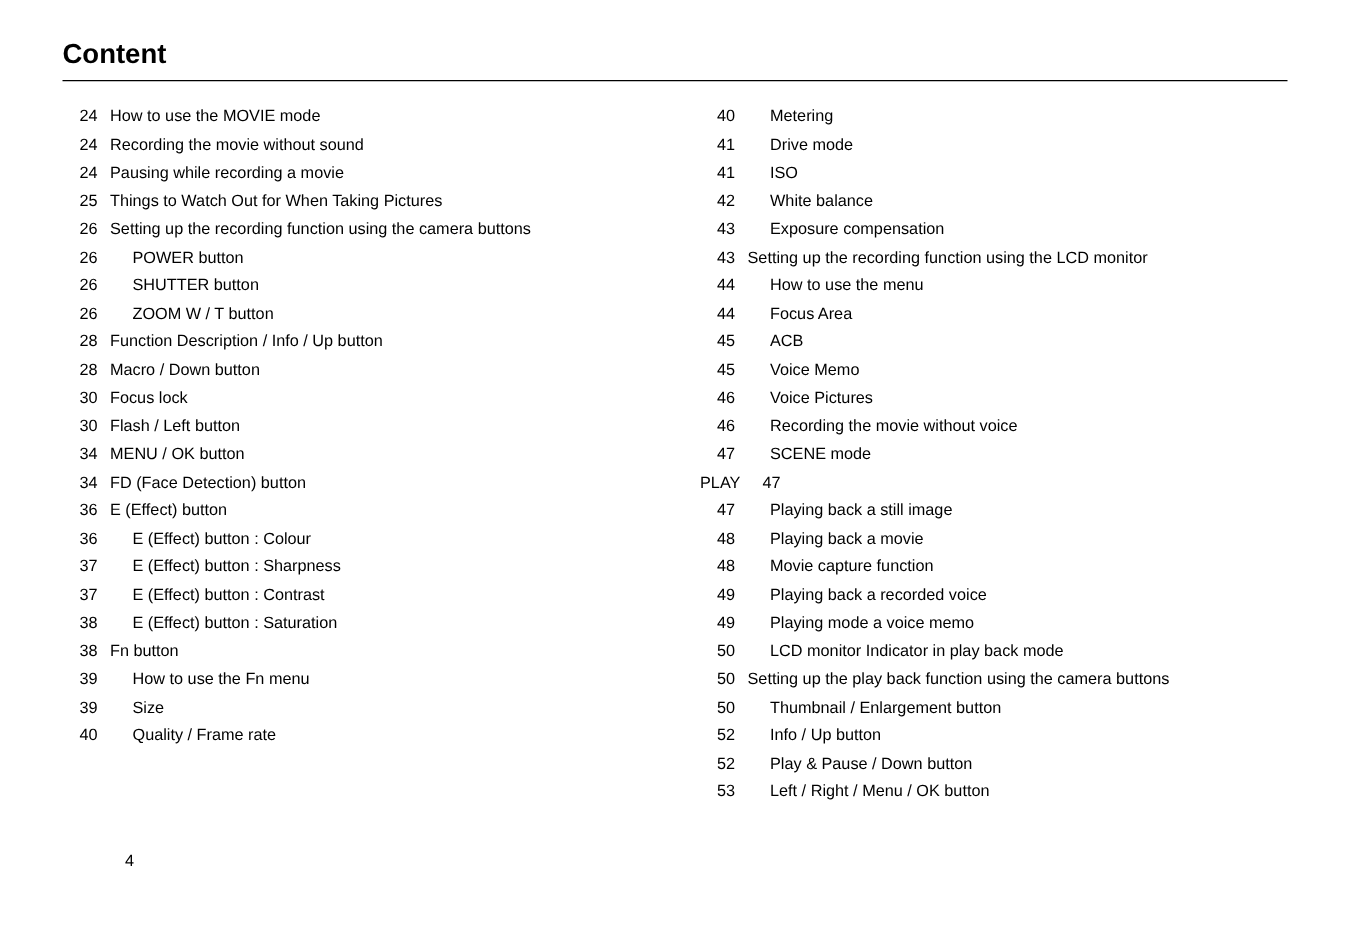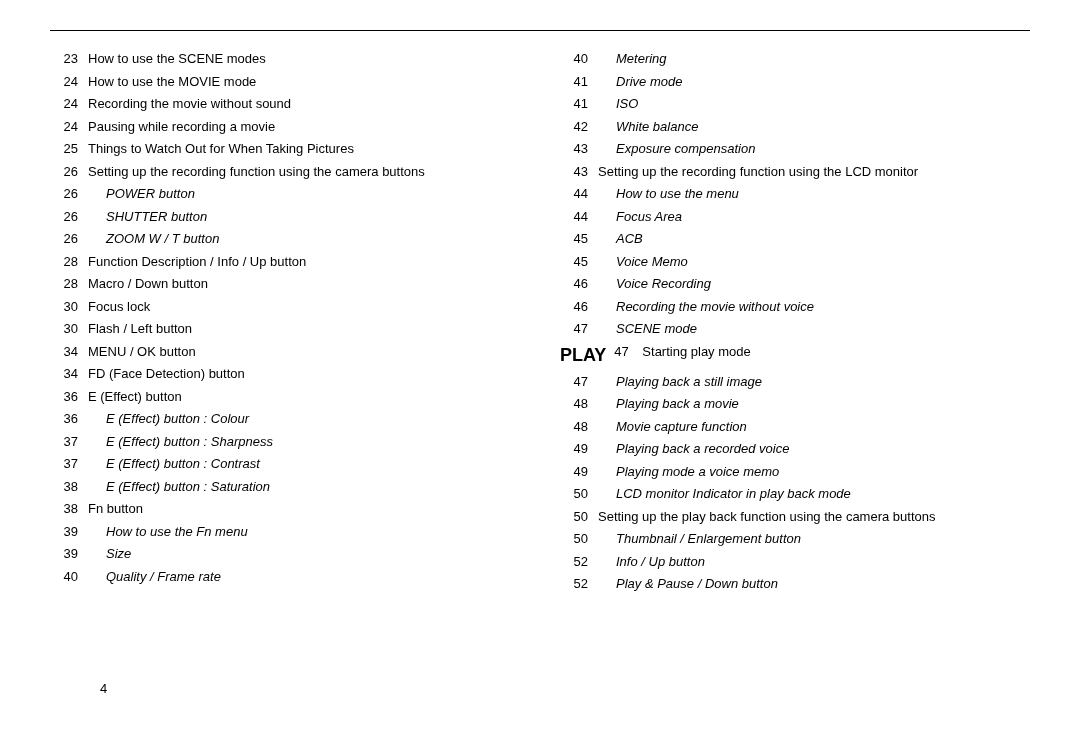--- a/index.html
+++ b/index.html
@@ -40,46 +40,42 @@
       padding-right: 10px;
       flex-shrink: 0;
       font-size: 13px;
     }
     .toc-text {
       font-size: 13px;
       flex: 1;
     }
     .toc-text.indented {
       padding-left: 18px;
-      font-style: italic;
     }
     .footer-num {
       position: absolute;
       bottom: 20px;
       left: 50px;
       font-size: 13px;
     }
     .page-wrapper {
       position: relative;
       min-height: 686px;
     }
   </style>
 </head>
 <body>
 
 <div class="page-wrapper">
+  <h1>Content</h1>
   <hr class="title-line">
 
   <div class="content-layout">
     <div class="col" id="left-col">
         <div class="toc-entry">
-          <span class="toc-num">23</span>
-          <span class="toc-text">How to use the SCENE modes</span>
-        </div>
-        <div class="toc-entry">
           <span class="toc-num">24</span>
           <span class="toc-text">How to use the MOVIE mode</span>
         </div>
         <div class="toc-entry">
           <span class="toc-num">24</span>
           <span class="toc-text">Recording the movie without sound</span>
         </div>
         <div class="toc-entry">
           <span class="toc-num">24</span>
           <span class="toc-text">Pausing while recording a movie</span>
@@ -201,34 +197,33 @@
         <div class="toc-entry">
           <span class="toc-num">45</span>
           <span class="toc-text indented">ACB</span>
         </div>
         <div class="toc-entry">
           <span class="toc-num">45</span>
           <span class="toc-text indented">Voice Memo</span>
         </div>
         <div class="toc-entry">
           <span class="toc-num">46</span>
-          <span class="toc-text indented">Voice Recording</span>
+          <span class="toc-text indented">Voice Pictures</span>
         </div>
         <div class="toc-entry">
           <span class="toc-num">46</span>
           <span class="toc-text indented">Recording the movie without voice</span>
         </div>
         <div class="toc-entry">
           <span class="toc-num">47</span>
           <span class="toc-text indented">SCENE mode</span>
         </div>
         <div class="toc-entry">
-          <span style="font-weight: bold; font-size: 18px; min-width: 50px; padding-right: 8px; flex-shrink: 0;">PLAY</span>
+          <span style="font-weight: normal; font-size: 13px; min-width: 50px; padding-right: 8px; flex-shrink: 0;">PLAY</span>
           <span style="min-width: 28px; padding-right: 10px; flex-shrink: 0; font-size: 13px;">47</span>
-          <span class="toc-text">Starting play mode</span>
         </div>
         <div class="toc-entry">
           <span class="toc-num">47</span>
           <span class="toc-text indented">Playing back a still image</span>
         </div>
         <div class="toc-entry">
           <span class="toc-num">48</span>
           <span class="toc-text indented">Playing back a movie</span>
         </div>
         <div class="toc-entry">
@@ -256,17 +251,21 @@
           <span class="toc-text indented">Thumbnail / Enlargement button</span>
         </div>
         <div class="toc-entry">
           <span class="toc-num">52</span>
           <span class="toc-text indented">Info / Up button</span>
         </div>
         <div class="toc-entry">
           <span class="toc-num">52</span>
           <span class="toc-text indented">Play &amp; Pause / Down button</span>
         </div>
+        <div class="toc-entry">
+          <span class="toc-num">53</span>
+          <span class="toc-text indented">Left / Right / Menu / OK button</span>
+        </div>
       </div>
   </div>
 
   <div class="footer-num">4</div>
 </div>
 
 </body></html>

